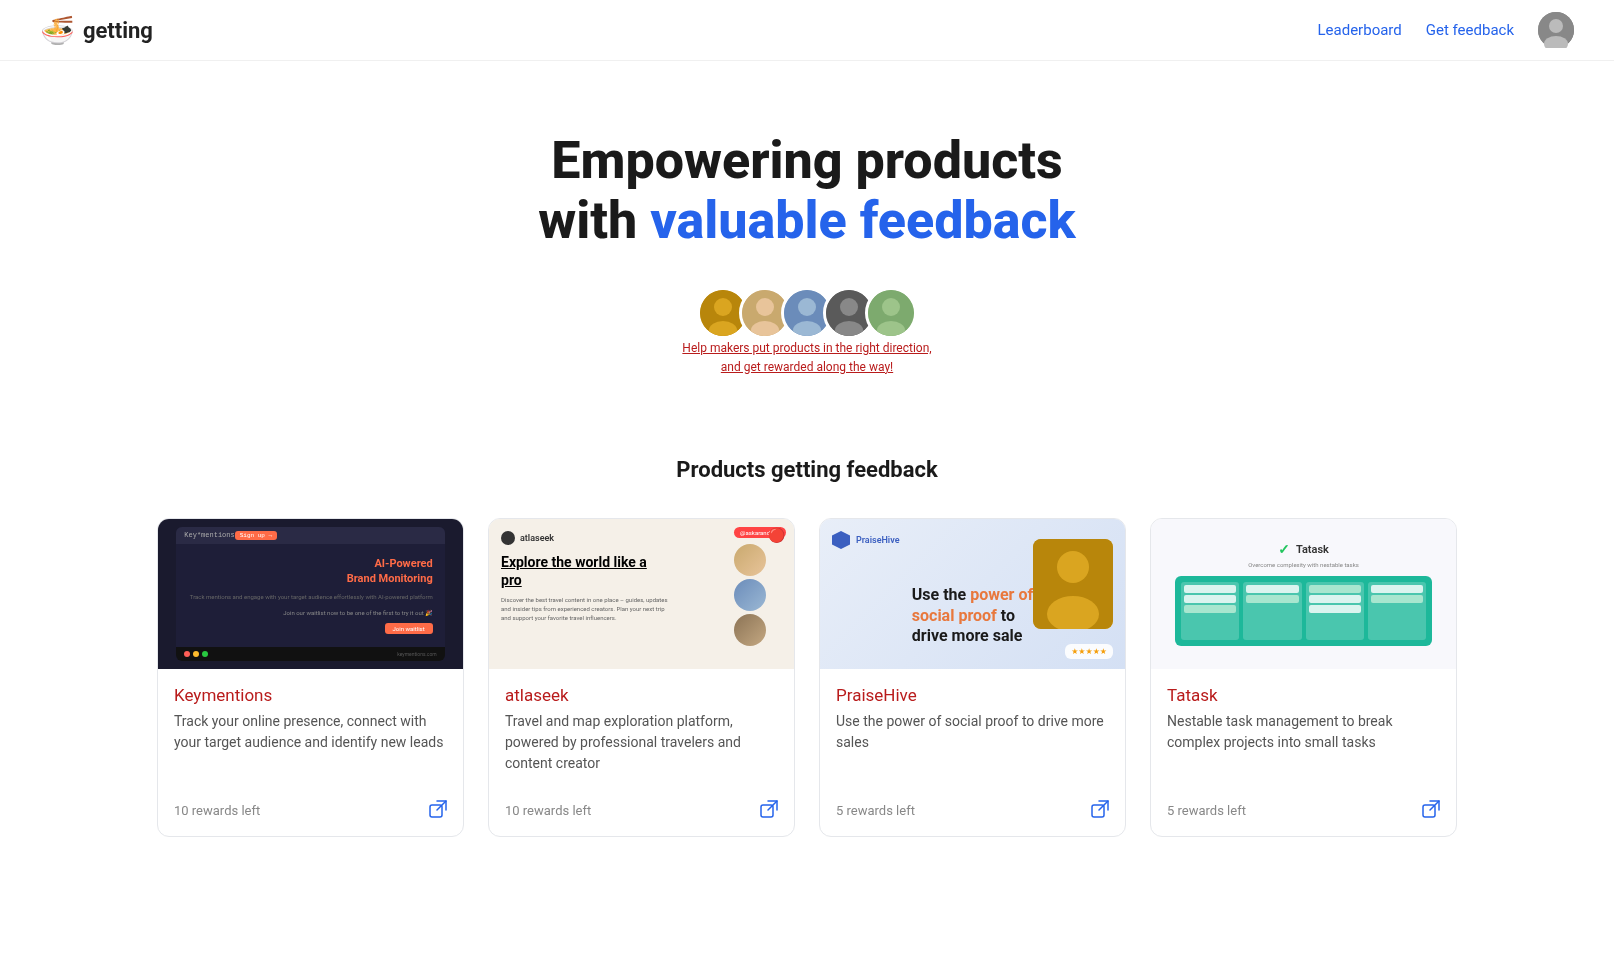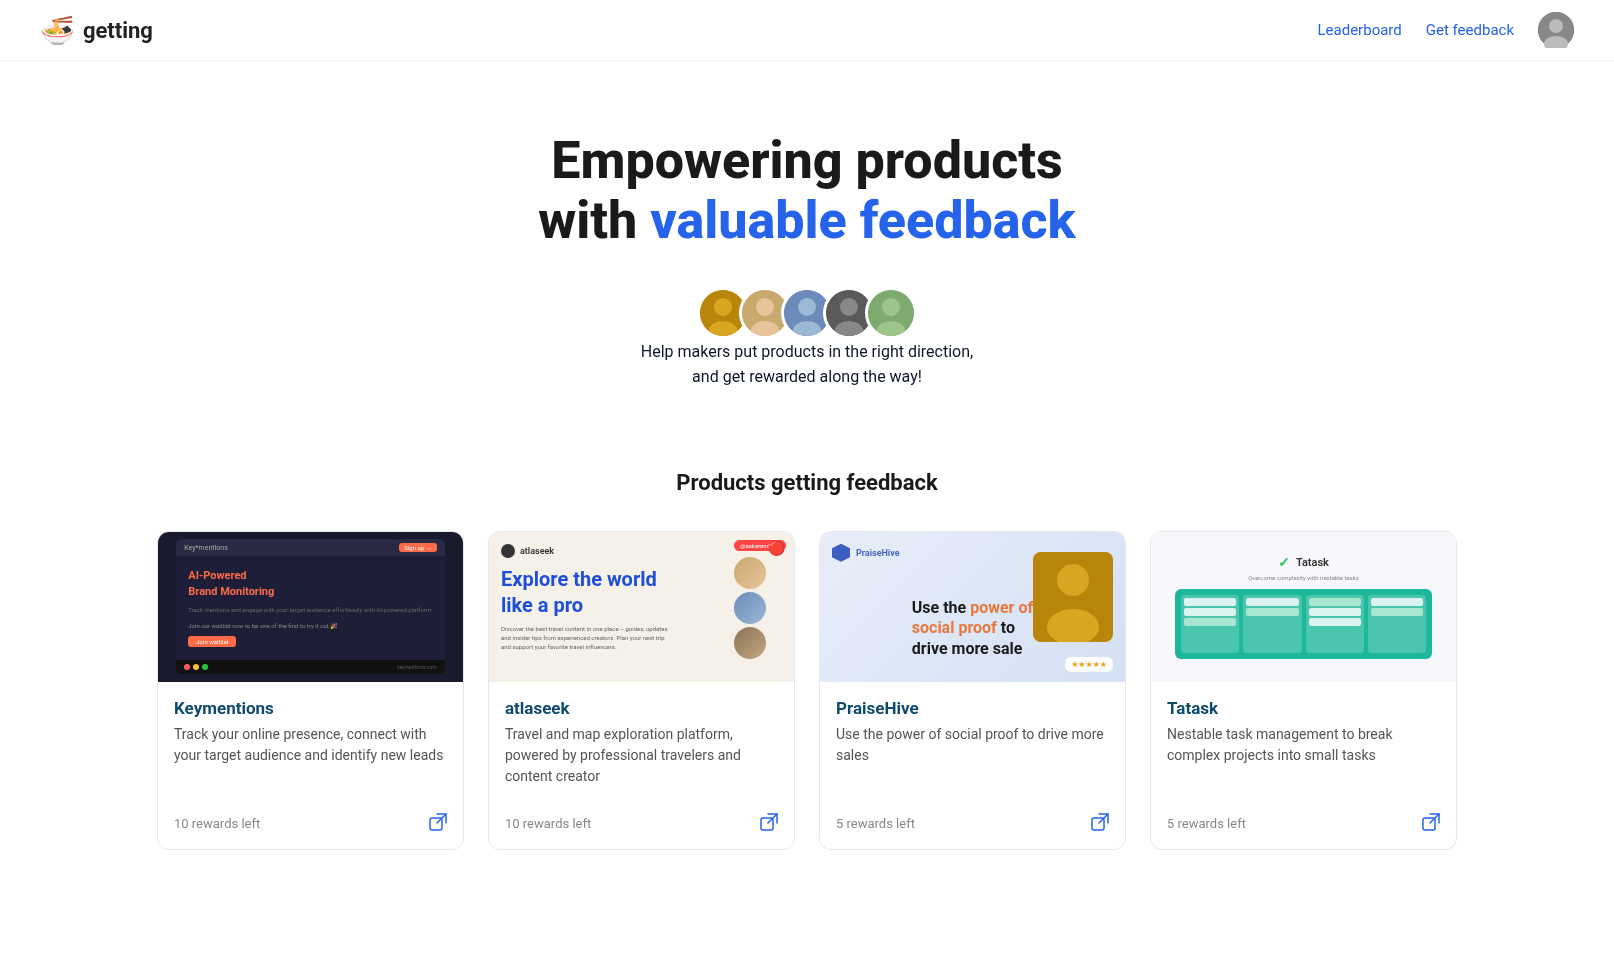--- a/index.html
+++ b/index.html
@@ -73,23 +73,24 @@
     .av-4 { background: linear-gradient(135deg, #5a5a5a, #888); }
     .av-5 { background: linear-gradient(135deg, #7daa6e, #9dc48a); }
 
     .hero-feedback-count {
       color: #2563eb;
       font-size: 15px;
       margin-bottom: 20px;
       cursor: pointer;
     }
     .hero-subtext {
-      font-size: 16px;
-      color: #0f172a;
+      font-size: 12px;
+      color: #b91c1c;
       line-height: 1.6;
+      text-decoration: underline;
     }
 
     
     .products-section {
       padding: 40px 60px 60px;
     }
     .products-title {
       text-align: center;
       font-size: 22px;
       font-weight: 700;
@@ -287,22 +288,22 @@
 
     
     .card-body {
       padding: 16px;
       flex: 1;
       display: flex;
       flex-direction: column;
     }
     .card-name {
       font-size: 17px;
-      font-weight: 700;
-      color: #0c4a6e;
+      font-weight: 400;
+      color: #b91c1c;
       margin-bottom: 6px;
     }
     .card-desc {
       font-size: 14px;
       color: #555;
       line-height: 1.5;
       flex: 1;
     }
     .card-footer {
       display: flex;
@@ -396,25 +397,25 @@
 
 <section class="products-section">
   <h2 class="products-title">Products getting feedback</h2>
 
   <div class="products-grid">
 
     <div class="product-card">
       <div class="card-image">
         <div class="img-keymentions">
           <div style="width:88%;background:#1e1e38;border-radius:6px;overflow:hidden;">
-            <div style="background:#2a2a45;padding:4px 8px;display:flex;align-items:center;justify-content:space-between;">
+            <div style="background:#2a2a45;padding:4px 8px;display:flex;align-items:center;font-family:Liberation Mono, monospace;">
               <span style="font-size:7px;color:#aaa;">Key*mentions</span>
               <span style="background:#ff6b47;border-radius:3px;padding:1px 5px;font-size:6px;color:#fff;">Sign up →</span>
             </div>
-            <div style="padding:12px;text-align:left;">
+            <div style="padding:12px;text-align:right;">
               <div style="font-size:11px;font-weight:700;color:#ff6b47;line-height:1.4;">AI-Powered<br>Brand Monitoring</div>
               <div style="font-size:6px;color:#666;margin-top:6px;line-height:1.5;">Track mentions and engage with your target audience effortlessly with AI-powered platform</div>
               <div style="margin-top:8px;font-size:6px;color:#888;">Join our waitlist now to be one of the first to try it out 🎉</div>
               <div style="margin-top:6px;background:#ff6b47;border-radius:3px;padding:2px 8px;font-size:6px;color:#fff;display:inline-block;">Join waitlist</div>
             </div>
             <div style="background:#111;padding:4px 8px;display:flex;justify-content:space-between;align-items:center;">
               <div style="display:flex;gap:3px;">
                 <div style="width:6px;height:6px;border-radius:50%;background:#ff5f57;"></div>
                 <div style="width:6px;height:6px;border-radius:50%;background:#febc2e;"></div>
                 <div style="width:6px;height:6px;border-radius:50%;background:#28c840;"></div>
@@ -440,21 +441,21 @@
       </div>
     </div>
 
     <div class="product-card">
       <div class="card-image">
         <div class="img-atlaseek">
           <div class="atlas-logo">
             <div class="atlas-logo-dot"></div>
             <span>atlaseek</span>
           </div>
-          <h3 style="font-size:20px;font-weight:700;color:#1d4ed8;line-height:1.3;max-width:60%;">Explore the world like a pro</h3>
+          <h3 style="font-size:14px;font-weight:700;color:#000000;line-height:1.3;max-width:60%;text-decoration:underline;">Explore the world like a pro</h3>
           <p style="font-size:6px;color:#666;margin-top:6px;max-width:60%;line-height:1.5;">Discover the best travel content in one place – guides, updates and insider tips from experienced creators. Plan your next trip and support your favorite travel influencers.</p>
           <div class="atlas-sidebar">
             <div style="background:#ff4444;border-radius:10px;padding:2px 6px;font-size:6px;color:#fff;margin-bottom:2px;">@askarandoge</div>
             <div style="display:flex;flex-direction:column;gap:3px;">
               <div style="width:32px;height:32px;border-radius:50%;background:linear-gradient(135deg,#c9a96e,#e8c49a);"></div>
               <div style="width:32px;height:32px;border-radius:50%;background:linear-gradient(135deg,#6b8cba,#9bb8d4);"></div>
               <div style="width:32px;height:32px;border-radius:50%;background:linear-gradient(135deg,#8b7355,#c4a882);"></div>
             </div>
           </div>
           <div style="position:absolute;top:8px;right:8px;color:#e44;font-size:14px;">🔴</div>

